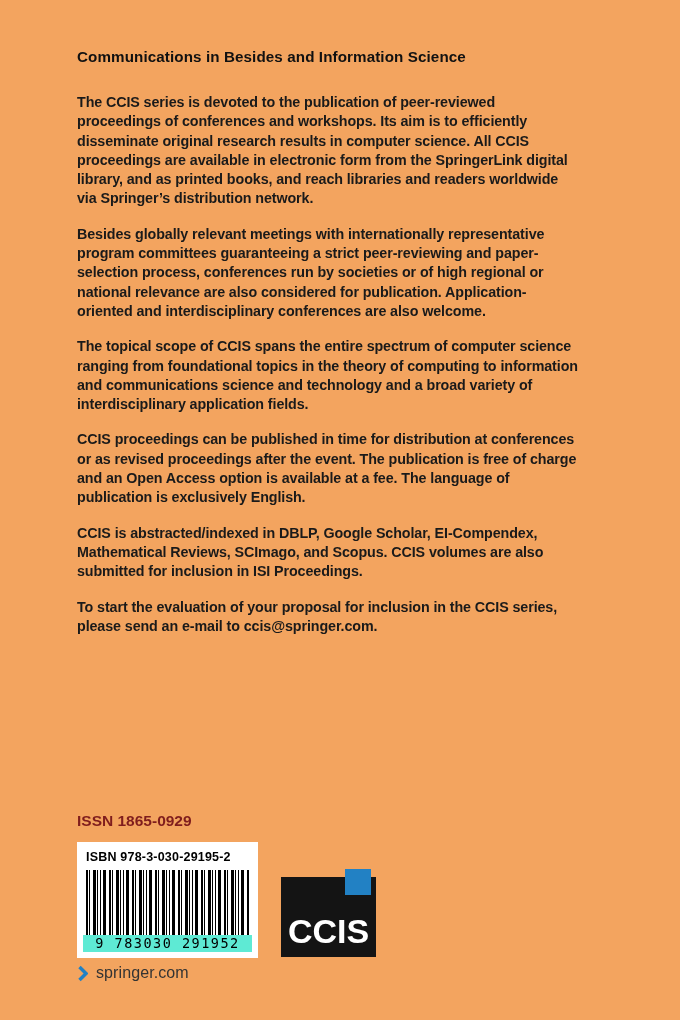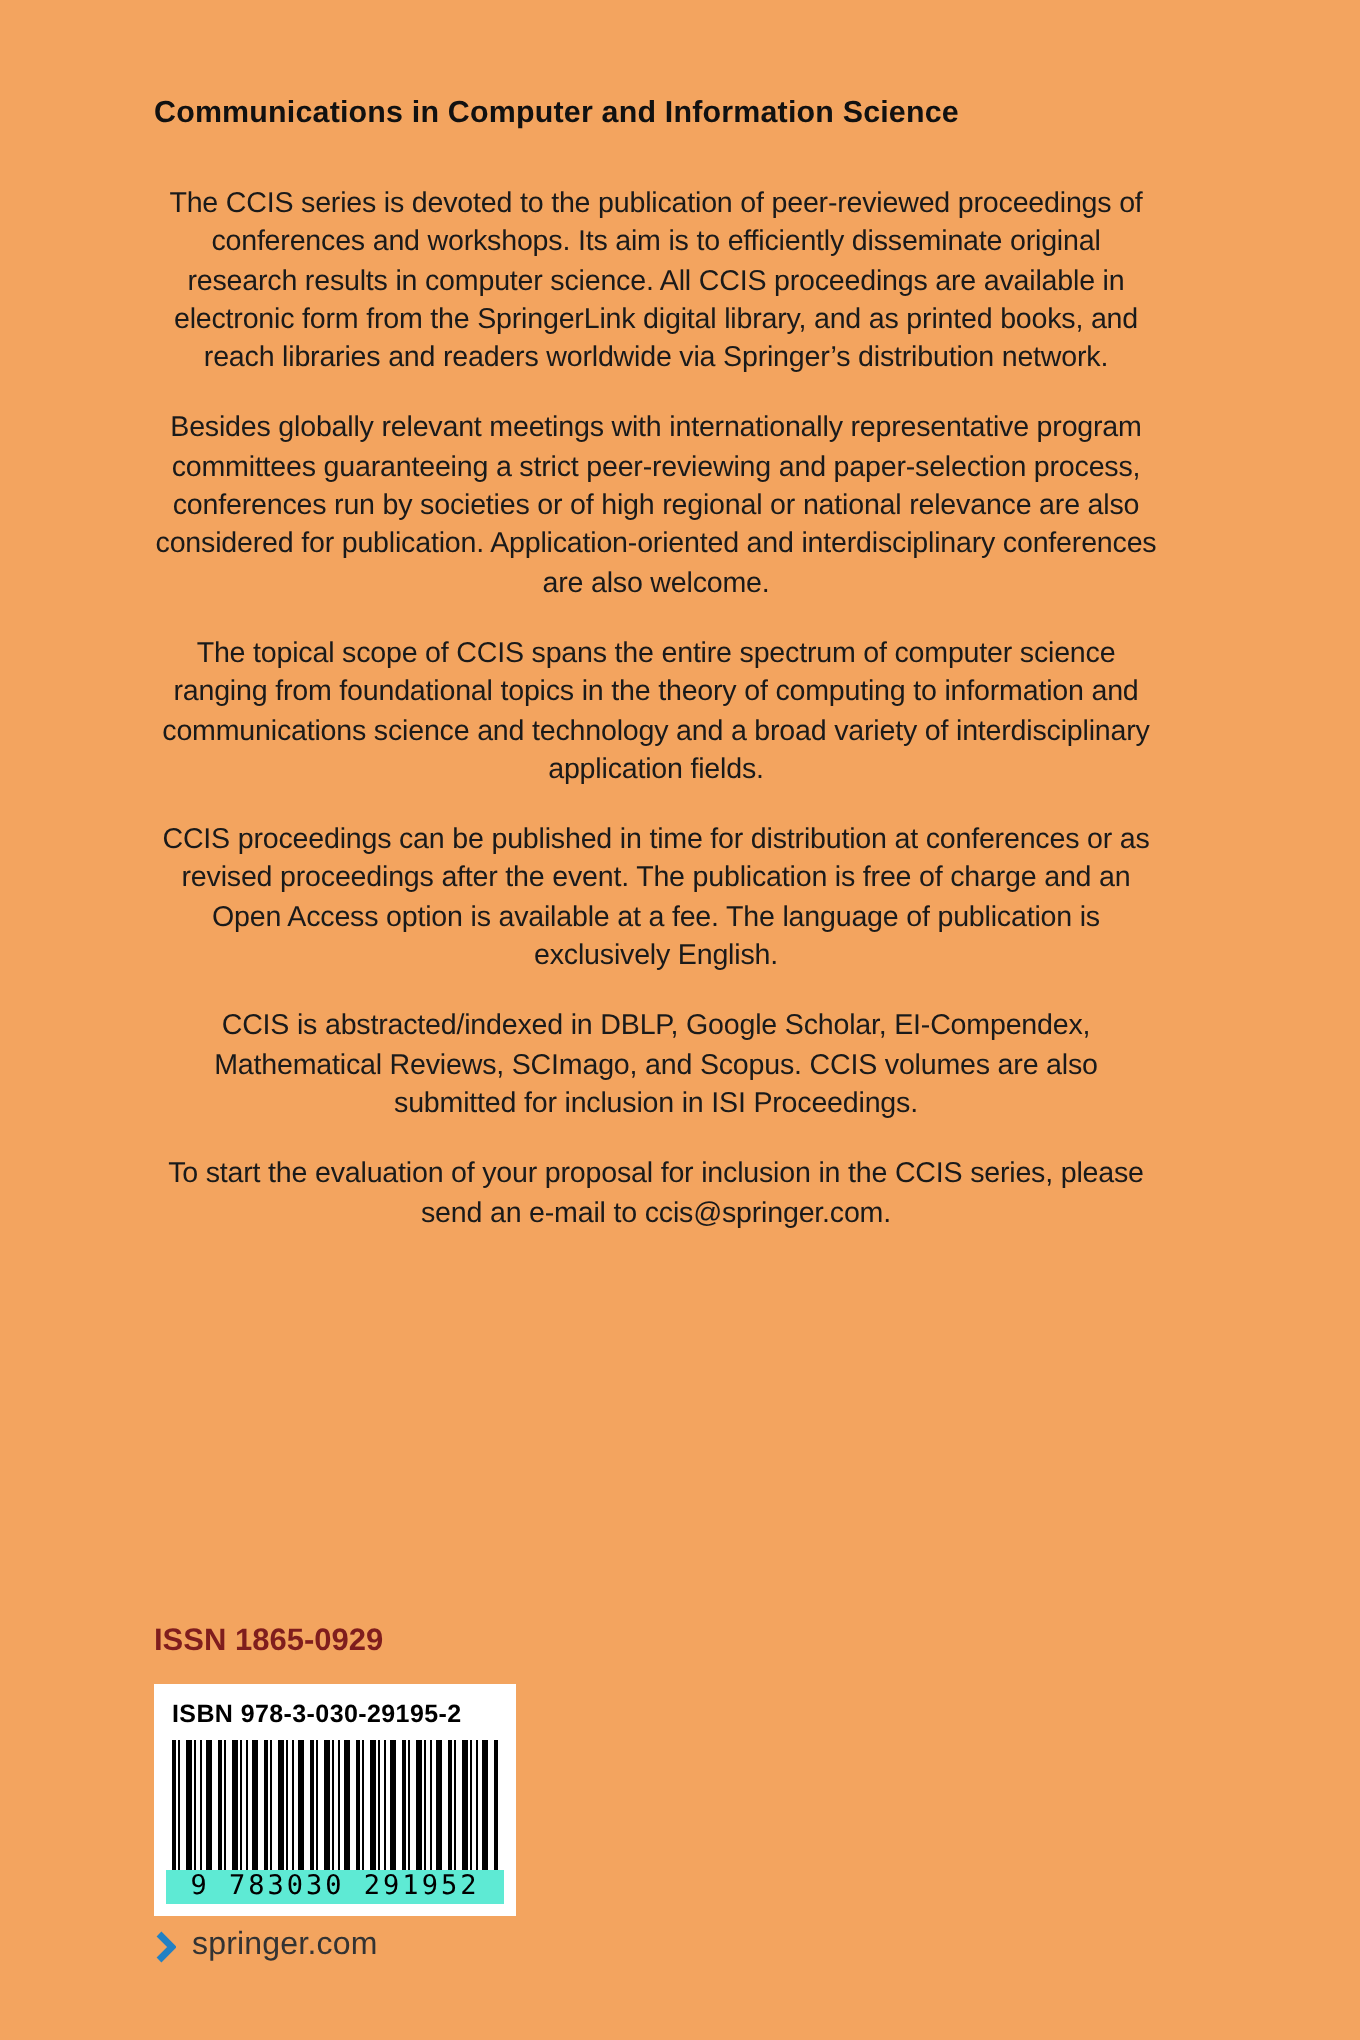--- a/index.html
+++ b/index.html
@@ -20,22 +20,21 @@
     font-weight:700;
     margin:0 0 28px 0;
     letter-spacing:0.1px;
     color:#111;
   }
   .para {
     font-size:14.3px;
     line-height:19.3px;
     margin:0 0 16px 0;
     letter-spacing:-0.1px;
-    font-weight:400;
-    text-align:center;
+    font-weight:700;
   }
   .issn {
     position:absolute;
     left:77px; top:812px;
     font-size:15.5px;
     font-weight:700;
     color:#7f1d1d;
   }
   .barcode-panel {
     position:absolute;
@@ -117,37 +116,41 @@
     letter-spacing:0.1px;
     text-align:right;
   }
 </style>
 </head>
 <body>
 
 <div class="page">
 
   <div class="content">
-    <h1 class="series-title">Communications in Computer and Information Science</h1>
+    <h1 class="series-title">Communications in Besides and Information Science</h1>
     <p class="para">The CCIS series is devoted to the publication of peer-reviewed proceedings of conferences and workshops. Its aim is to efficiently disseminate original research results in computer science. All CCIS proceedings are available in electronic form from the SpringerLink digital library, and as printed books, and reach libraries and readers worldwide via Springer’s distribution network.</p>
     <p class="para">Besides globally relevant meetings with internationally representative program committees guaranteeing a strict peer-reviewing and paper-selection process, conferences run by societies or of high regional or national relevance are also considered for publication. Application-oriented and interdisciplinary conferences are also welcome.</p>
     <p class="para">The topical scope of CCIS spans the entire spectrum of computer science ranging from foundational topics in the theory of computing to information and communications science and technology and a broad variety of interdisciplinary application fields.</p>
     <p class="para">CCIS proceedings can be published in time for distribution at conferences or as revised proceedings after the event. The publication is free of charge and an Open Access option is available at a fee. The language of publication is exclusively English.</p>
     <p class="para">CCIS is abstracted/indexed in DBLP, Google Scholar, EI-Compendex, Mathematical Reviews, SCImago, and Scopus. CCIS volumes are also submitted for inclusion in ISI Proceedings.</p>
     <p class="para">To start the evaluation of your proposal for inclusion in the CCIS series, please send an e-mail to ccis@springer.com.</p>
   </div>
 
   <div class="issn">ISSN 1865-0929</div>
 
   <div class="barcode-panel">
     <div class="isbn">ISBN 978-3-030-29195-2</div>
     <div class="bars"></div>
     <div class="digits">9 783030 291952</div>
   </div>
 
+  <div class="ccis-logo">
+    <div class="blue-square"></div>
+    <div class="logo-text">CCIS</div>
+  </div>
 
   <div class="springer">
     <svg width="11" height="17" viewBox="0 0 11 17">
       <polyline points="2.5,2 9,8.5 2.5,15" fill="none" stroke="#2281C4" stroke-width="3.4"></polyline>
     </svg>
     <span class="url">springer.com</span>
   </div>
 
 </div>
 

